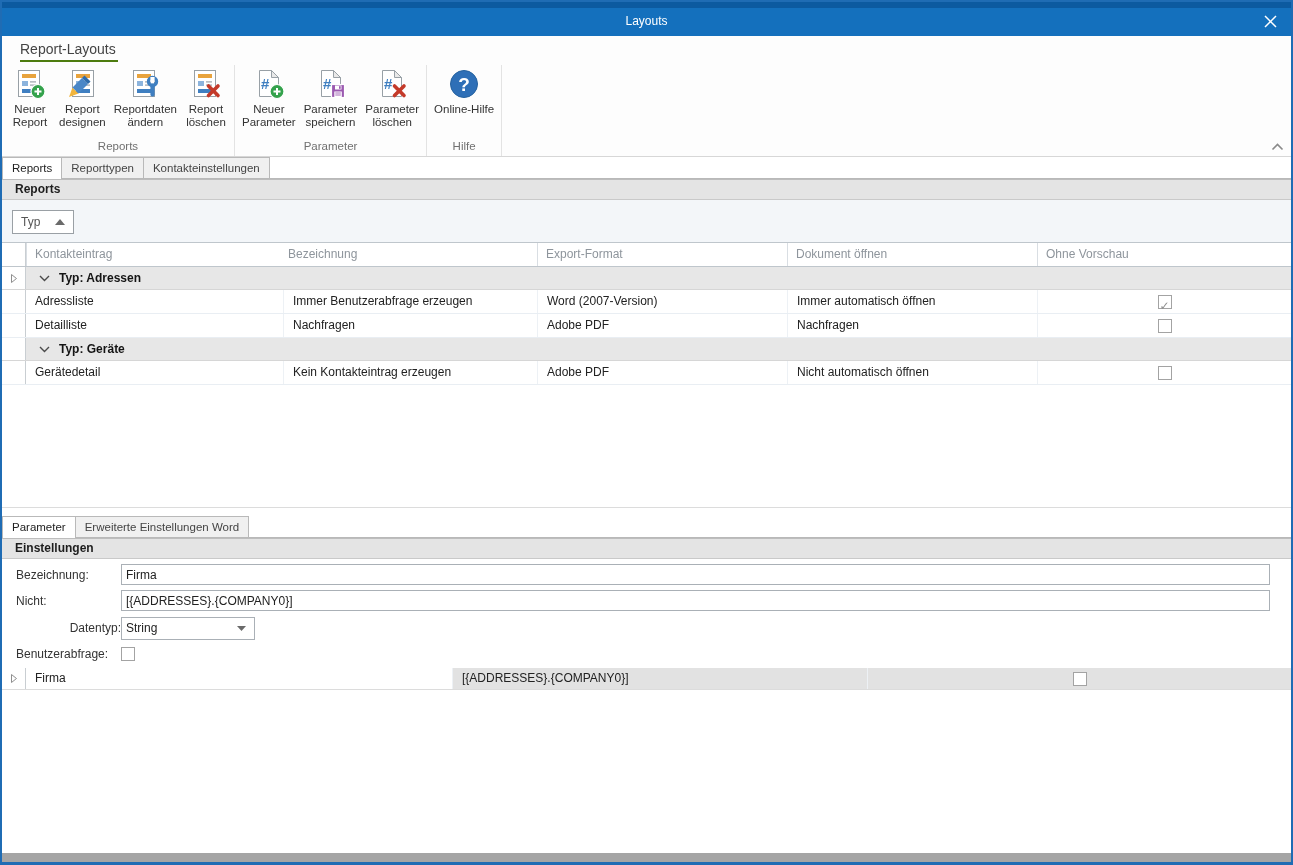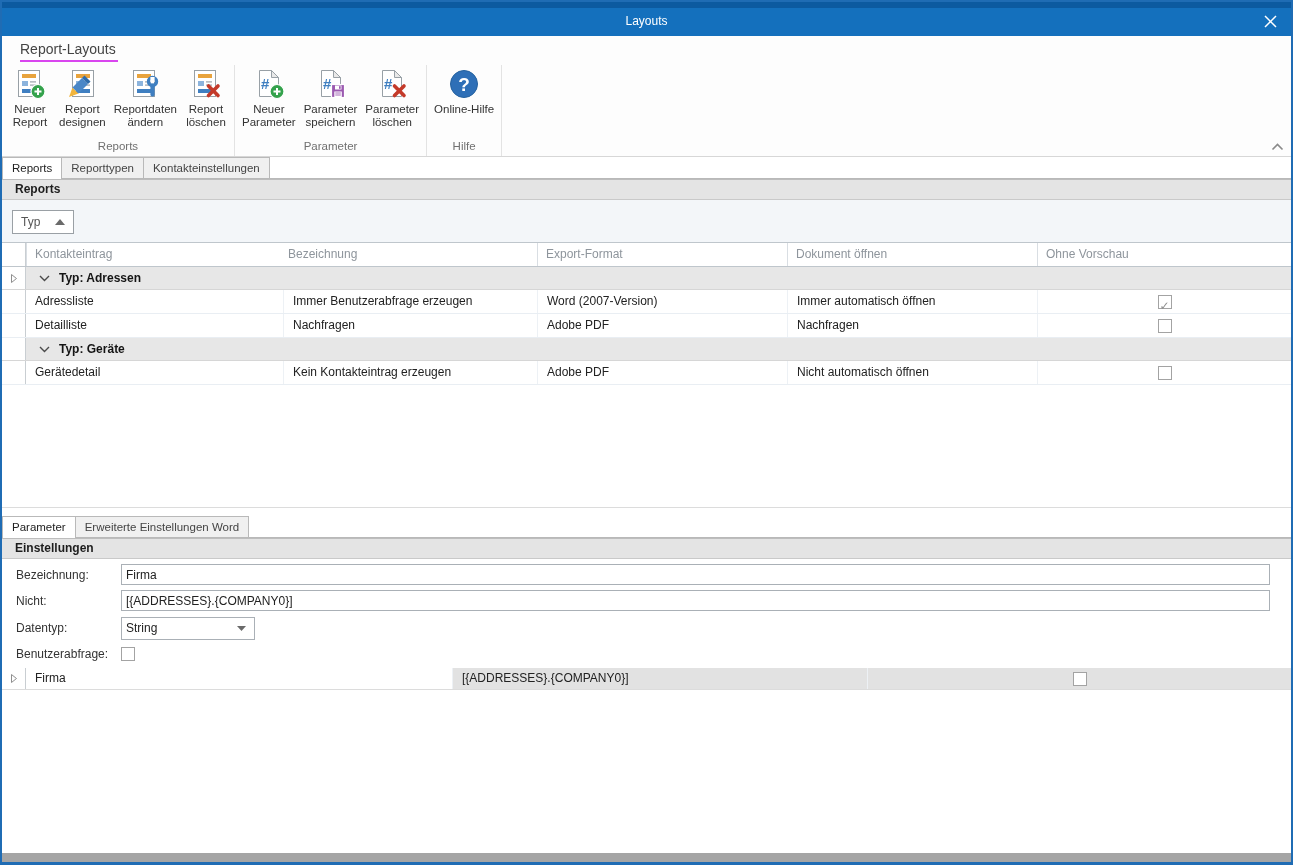--- a/index.html
+++ b/index.html
@@ -19,21 +19,21 @@
     display:flex; align-items:center; justify-content:center;
   }
   .titlebar .title{ color:#fff; font-size:12px; padding-top:4px; }
   .close-btn{ position:absolute; right:12px; top:10px; width:18px; height:18px;
     display:flex; align-items:center; justify-content:center; cursor:pointer; }
 
   
   .ribbon{ height:121px; flex:0 0 121px; position:relative; background:#fdfdfd;
     border-bottom:1px solid #d7d7d7; }
   .ribbon-tab{ position:absolute; top:4px; left:18px; font-size:14px; color:#444;
-    padding:1px 2px 3px 0; border-bottom:2px solid #d946ef; }
+    padding:1px 2px 3px 0; border-bottom:2px solid #4d7c0f; }
   .ribbon-body{ position:absolute; top:29px; left:0; right:0; bottom:0; display:flex; }
   .rgroup{ display:flex; flex-direction:column; border-right:1px solid #e3e3e3; padding:0 3px; }
   .rgroup-buttons{ flex:1; display:flex; align-items:flex-start; }
   .rgroup-label{ text-align:center; color:#707070; font-size:11.5px; padding-bottom:4px; }
   .rbutton{ display:flex; flex-direction:column; align-items:center; padding:3px 4px 0 4px;
     min-width:50px; cursor:pointer; }
   .rbutton svg{ margin-bottom:3px; }
   .rbutton .blabel{ font-size:11.5px; line-height:13px; color:#333; text-align:center; white-space:nowrap; }
   .collapse-chevron{ position:absolute; right:7px; bottom:5px; cursor:pointer; }
 
@@ -94,21 +94,21 @@
 
   
   .form{ padding:5px 0 0 14px; height:104px; flex:0 0 104px; background:#fff; }
   .form-row{ display:flex; align-items:center; height:21px; margin-bottom:5px; }
   .form-label{ width:105px; flex:0 0 105px; color:#333; }
   .tinput{ width:1149px; height:21px; border:1px solid #aab0b6; padding:0 4px;
     font-family:inherit; font-size:12px; color:#222; background:#fff; }
   .combo{ width:134px; height:23px; border:1px solid #aab0b6; background:#fff;
     display:flex; align-items:center; justify-content:space-between; padding:0 8px 0 4px;
     cursor:pointer; }
-  .form-row.r3{ height:24px; }
+  .form-row.r3{ height:24px;text-align:right; }
   .form-row.r4{ height:18px; margin-bottom:0; }
 
   .grid2-wrap{ margin-top:5px; }
   .grid2-wrap .grid-header{ border-top:1px solid #c6cbd0; height:23px; }
   .g2row{ height:22px; border-bottom:1px solid #dcdcdc; }
   .g2row .cell{ line-height:21px; }
   .cell.sel{ background:#e2e2e2; }
 
   .filler2{ flex:1; background:#fff; }
   .bottom-strip{ height:9px; flex:0 0 9px; background:#a5a5a5; }

